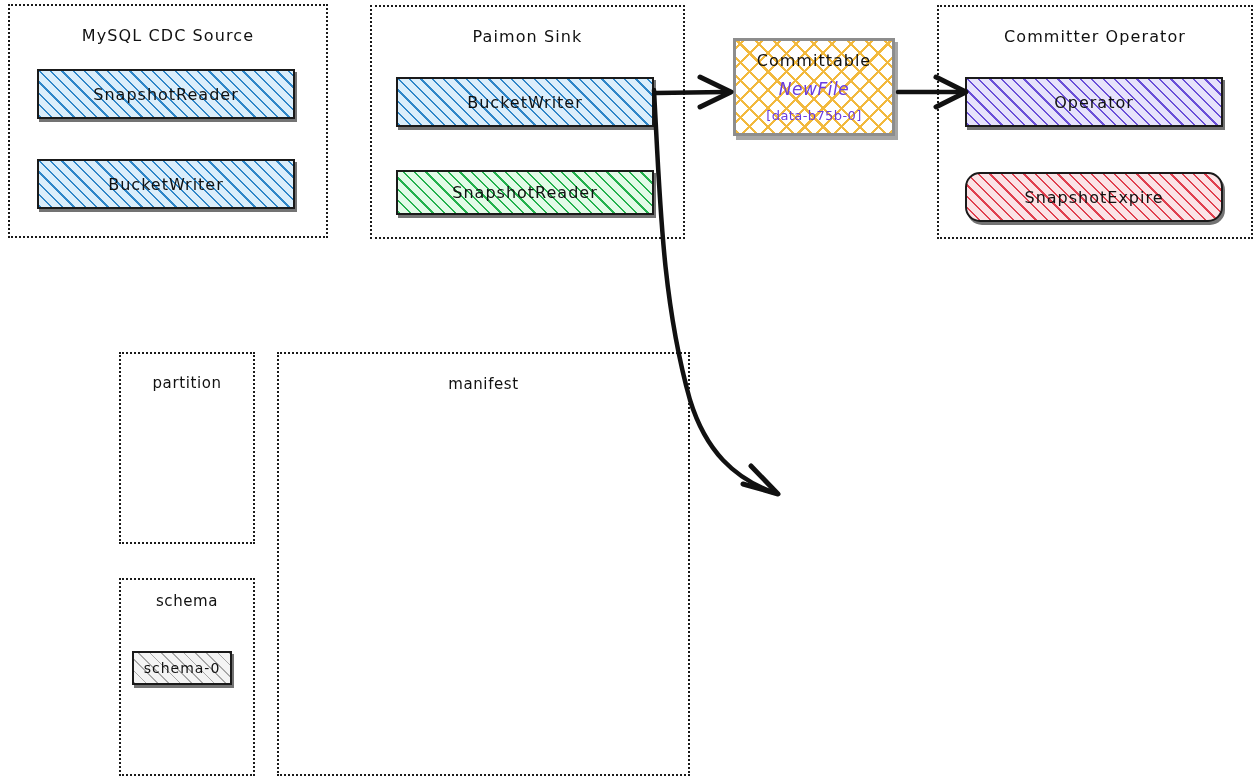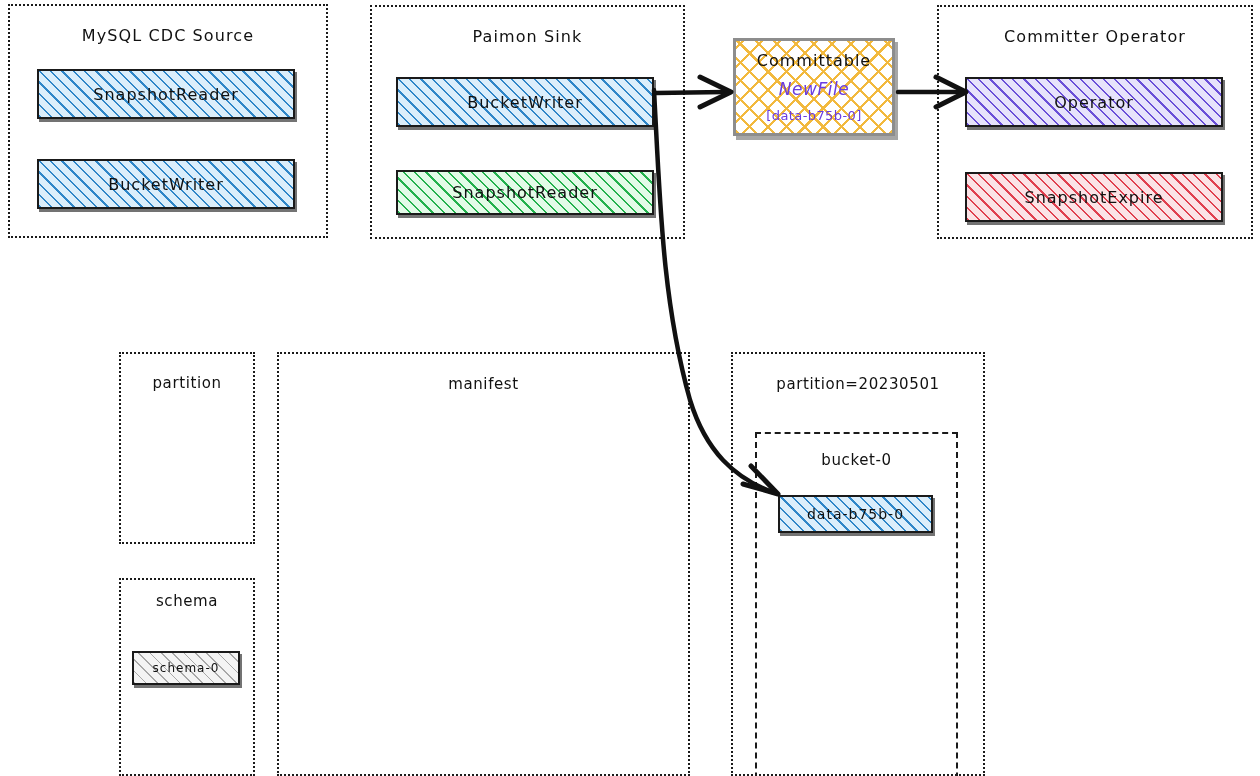--- a/index.html
+++ b/index.html
@@ -66,20 +66,21 @@
   }
   .hatch-purple {
     background-color: #e7e3fb;
     background-image: repeating-linear-gradient(45deg,
         #6a4fd8 0px, #6a4fd8 1.6px, rgba(255,255,255,0) 1.6px, rgba(255,255,255,0) 8px);
   }
   .hatch-red {
     background-color: #fbe3e6;
     background-image: repeating-linear-gradient(45deg,
         #e0404f 0px, #e0404f 1.6px, rgba(255,255,255,0) 1.6px, rgba(255,255,255,0) 8px);
+    border-radius: 15px;
   }
   .hatch-gray {
     background-color: #f4f4f4;
     background-image: repeating-linear-gradient(45deg,
         #a8a8a8 0px, #a8a8a8 1.1px, rgba(255,255,255,0) 1.1px, rgba(255,255,255,0) 8px);
   }
 
   
   .committable {
     position: absolute;
@@ -151,39 +152,29 @@
       <span class="lbl">SnapshotExpire</span>
     </div>
   </div>
 
   <div class="group" style="left:119px; top:352px; width:136px; height:192px;">
     <div class="group-title small" style="top:20px;">partition</div>
   </div>
 
   <div class="group" style="left:119px; top:578px; width:136px; height:198px;">
     <div class="group-title small" style="top:12px;">schema</div>
-    <div class="node hatch-gray" style="left:11px; top:63px; width:108px; height:34px; font-size:12px;">
+    <div class="node hatch-gray" style="left:11px; top:63px; width:100px; height:34px; font-size:14px;">
       <span class="lbl">schema-0</span>
     </div>
   </div>
 
   <div class="group" style="left:277px; top:352px; width:413px; height:424px;">
     <div class="group-title small" style="top:21px;">manifest</div>
   </div>
 
-  <div class="group" style="left:731px; top:352px; width:254px; height:424px;">
-    <div class="group-title small" style="top:21px;">partition=20230501</div>
-
-    <div class="group dashed" style="left:22px; top:78px; width:203px; height:567px; max-height:567px;">
-      <div class="group-title small" style="top:17px;">bucket-0</div>
-      <div class="node hatch-blue" style="left:21px; top:53px; width:155px; height:38px; font-size:14px;">
-        <span class="lbl">data-b75b-0</span>
-      </div>
-    </div>
-  </div>
 
   <svg id="arrows" viewBox="0 0 1260 776">
     <defs>
       
     </defs>
 
     <g>
       <path d="M 656 93 L 725 92" stroke="#111111" stroke-width="4.5" fill="none" stroke-linecap="round"></path>
       <path d="M 700 77 L 731 92 L 700 107" stroke="#111111" stroke-width="5" fill="none" stroke-linecap="round" stroke-linejoin="round"></path>
     </g>

